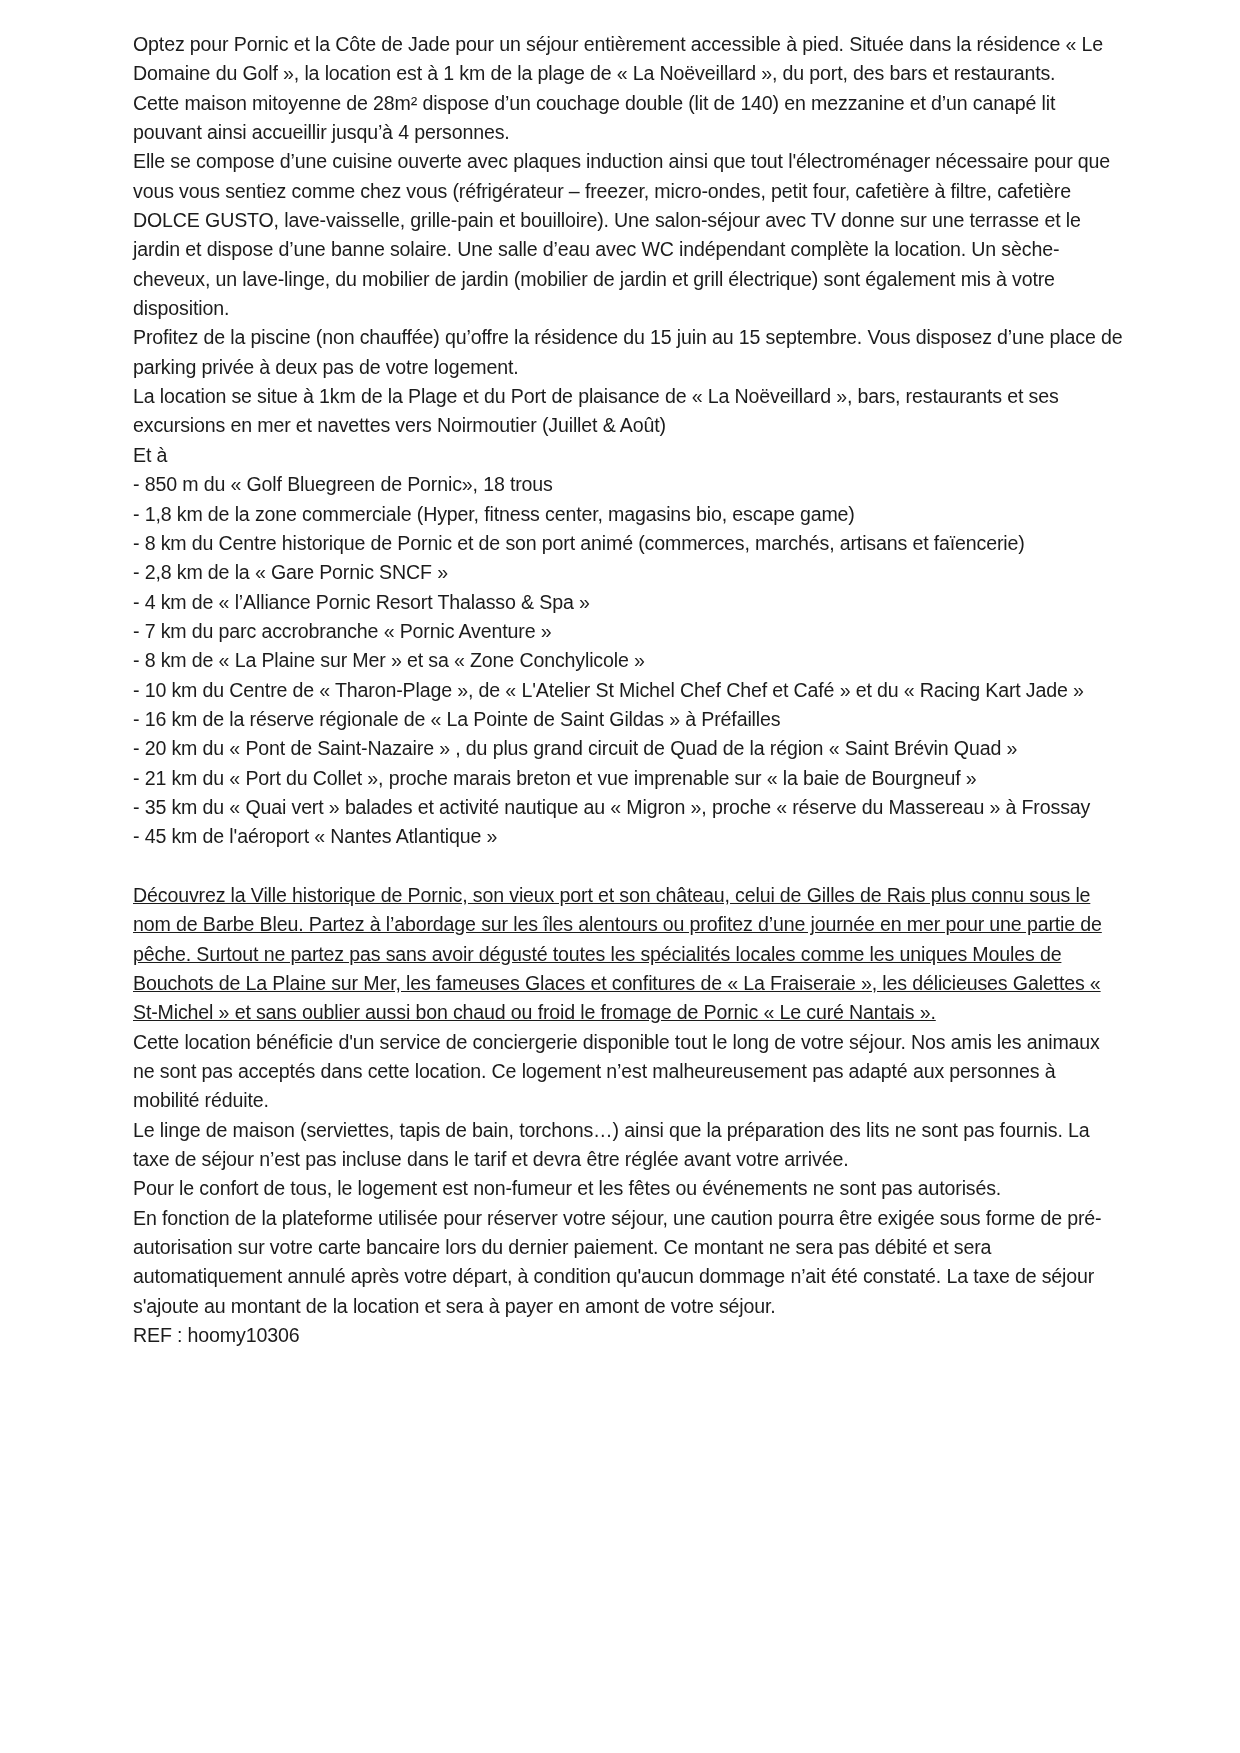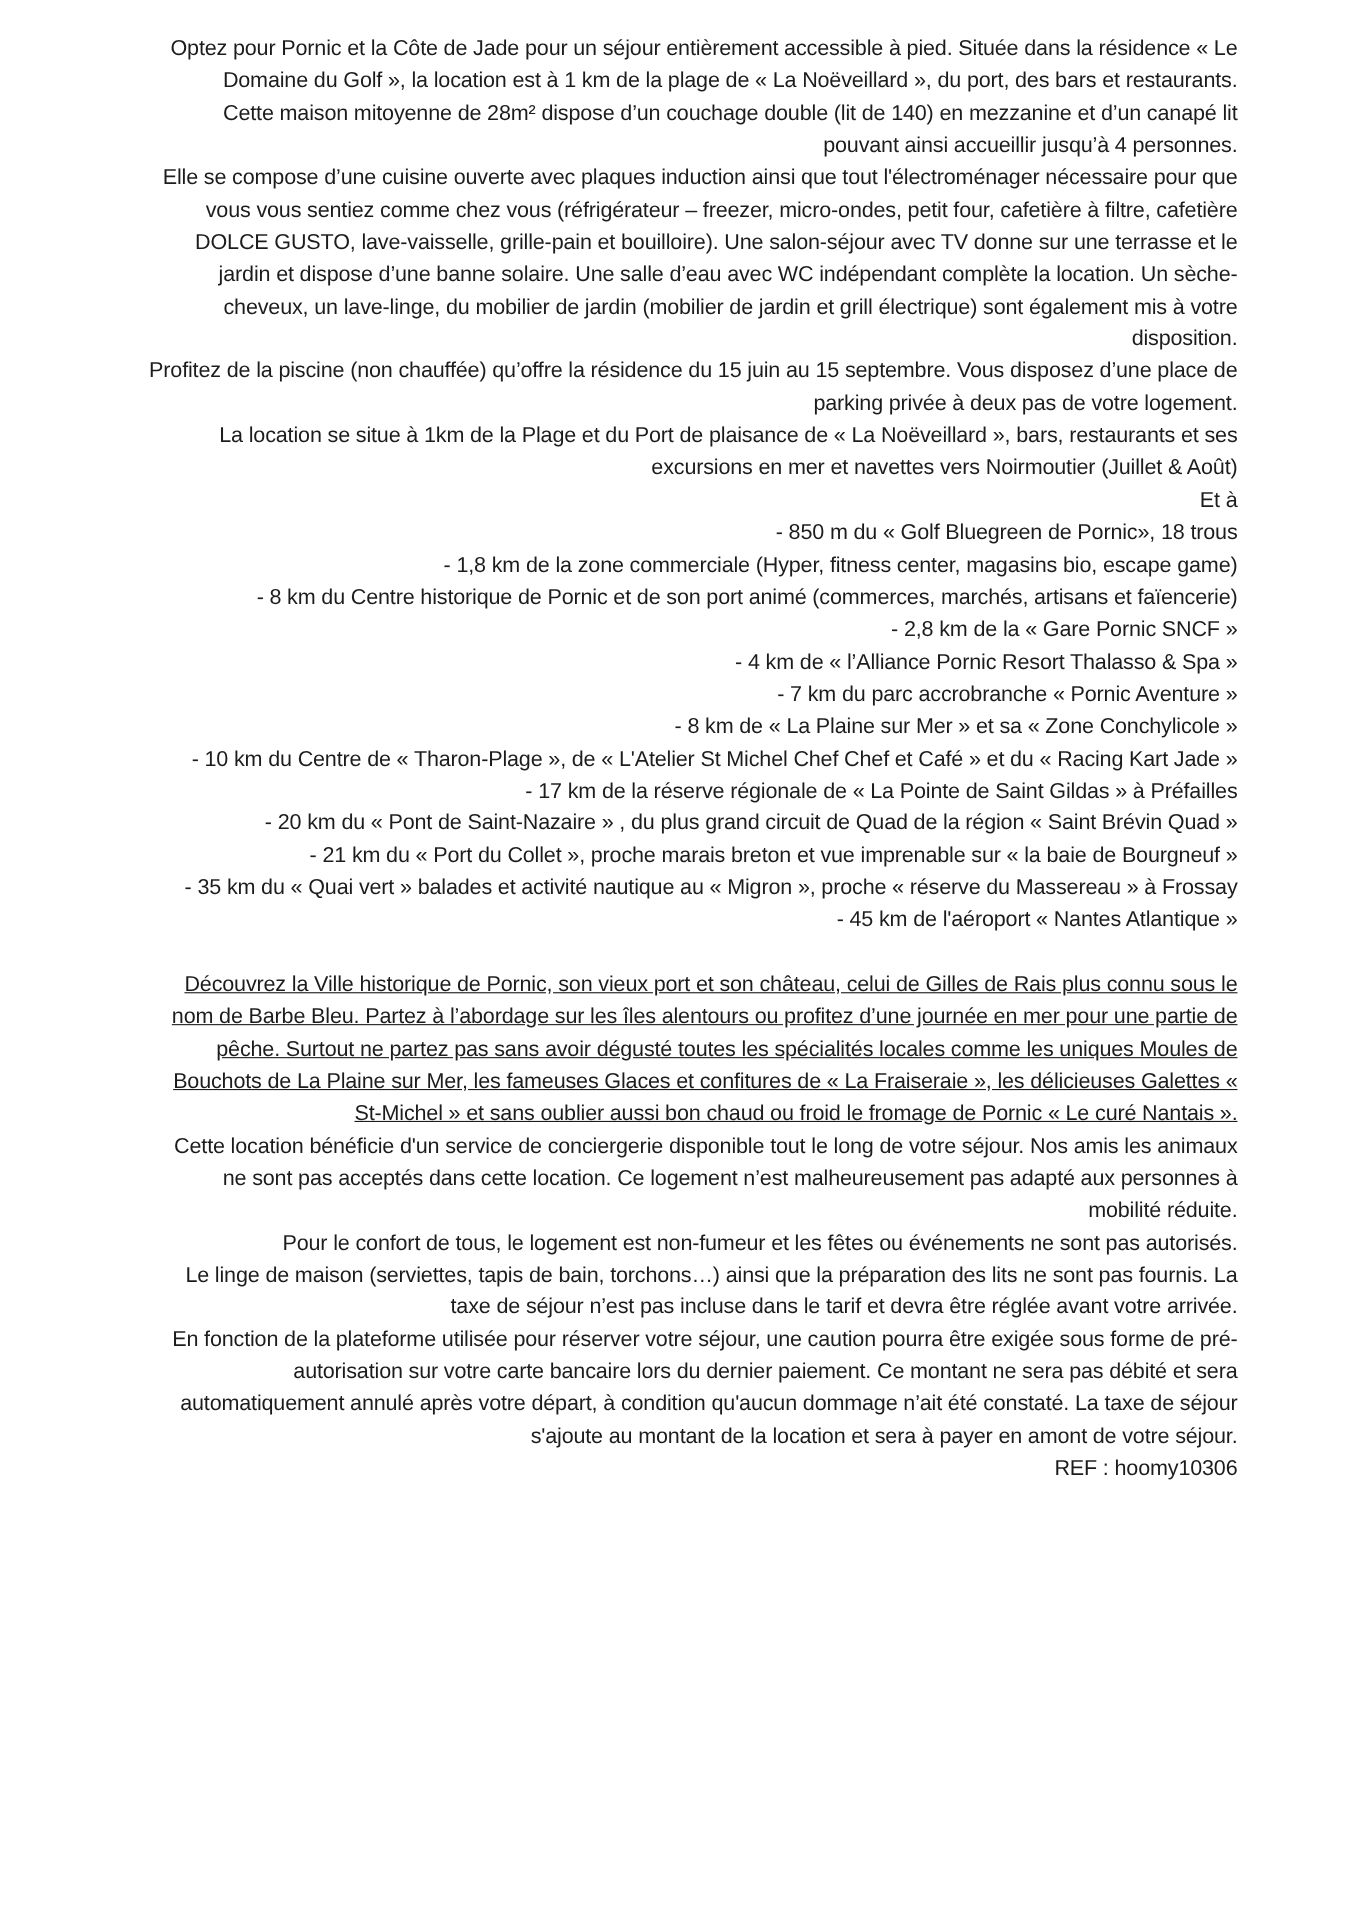--- a/index.html
+++ b/index.html
@@ -17,21 +17,21 @@
   .page {
     position: absolute;
     left: 133px;
     top: 30px;
     width: 992px;
     color: #1c1c1c;
     font-family: "Liberation Sans", "DejaVu Sans", sans-serif;
     font-size: 19.6px;
     line-height: 29.35px;
     letter-spacing: -0.15px;
-    text-align: right;
+    text-align: left;
   }
   .page p {
     margin: 0;
     padding: 0;
     word-wrap: break-word;
   }
   .page p.gap-above {
     margin-top: 29.35px;
     text-decoration: underline;
   }
@@ -47,24 +47,24 @@
   <p>La location se situe à 1km de la Plage et du Port de plaisance de « La Noëveillard », bars, restaurants et ses excursions en mer et navettes vers Noirmoutier (Juillet &amp; Août)</p>
   <p>Et à</p>
   <p>- 850 m du « Golf Bluegreen de Pornic», 18 trous</p>
   <p>- 1,8 km de la zone commerciale (Hyper, fitness center, magasins bio, escape game)</p>
   <p>- 8 km du Centre historique de Pornic et de son port animé (commerces, marchés, artisans et faïencerie)</p>
   <p>- 2,8 km de la « Gare Pornic SNCF »</p>
   <p>- 4 km de « l’Alliance Pornic Resort Thalasso &amp; Spa »</p>
   <p>- 7 km du parc accrobranche « Pornic Aventure »</p>
   <p>- 8 km de « La Plaine sur Mer » et sa « Zone Conchylicole »</p>
   <p>- 10 km du Centre de « Tharon-Plage », de « L'Atelier St Michel Chef Chef et Café » et du « Racing Kart Jade »</p>
-  <p>- 17 km de la réserve régionale de « La Pointe de Saint Gildas » à Préfailles</p>
+  <p>- 16 km de la réserve régionale de « La Pointe de Saint Gildas » à Préfailles</p>
   <p>- 20 km du « Pont de Saint-Nazaire » , du plus grand circuit de Quad de la région « Saint Brévin Quad »</p>
   <p>- 21 km du « Port du Collet », proche marais breton et vue imprenable sur « la baie de Bourgneuf »</p>
   <p>- 35 km du « Quai vert » balades et activité nautique au « Migron », proche « réserve du Massereau » à Frossay</p>
   <p>- 45 km de l'aéroport « Nantes Atlantique »</p>
   <p class="gap-above">Découvrez la Ville historique de Pornic, son vieux port et son château, celui de Gilles de Rais plus connu sous le nom de Barbe Bleu. Partez à l’abordage sur les îles alentours ou profitez d’une journée en mer pour une partie de pêche. Surtout ne partez pas sans avoir dégusté toutes les spécialités locales comme les uniques Moules de Bouchots de La Plaine sur Mer, les fameuses Glaces et confitures de « La Fraiseraie », les délicieuses Galettes « St-Michel » et sans oublier aussi bon chaud ou froid le fromage de Pornic « Le curé Nantais ».</p>
   <p>Cette location bénéficie d'un service de conciergerie disponible tout le long de votre séjour. Nos amis les animaux ne sont pas acceptés dans cette location. Ce logement n’est malheureusement pas adapté aux personnes à mobilité réduite.</p>
+  <p>Le linge de maison (serviettes, tapis de bain, torchons…) ainsi que la préparation des lits ne sont pas fournis. La taxe de séjour n’est pas incluse dans le tarif et devra être réglée avant votre arrivée.</p>
   <p>Pour le confort de tous, le logement est non-fumeur et les fêtes ou événements ne sont pas autorisés.</p>
-  <p>Le linge de maison (serviettes, tapis de bain, torchons…) ainsi que la préparation des lits ne sont pas fournis. La taxe de séjour n’est pas incluse dans le tarif et devra être réglée avant votre arrivée.</p>
   <p>En fonction de la plateforme utilisée pour réserver votre séjour, une caution pourra être exigée sous forme de pré-autorisation sur votre carte bancaire lors du dernier paiement. Ce montant ne sera pas débité et sera automatiquement annulé après votre départ, à condition qu'aucun dommage n’ait été constaté. La taxe de séjour s'ajoute au montant de la location et sera à payer en amont de votre séjour.</p>
   <p>REF : hoomy10306</p>
 </div>
 
 </body></html>

